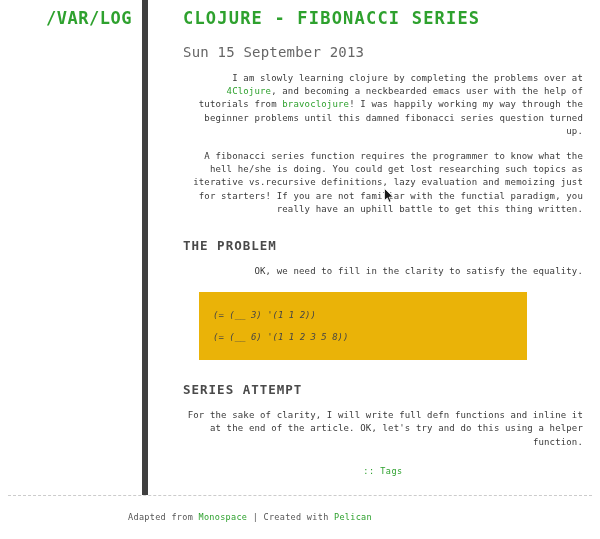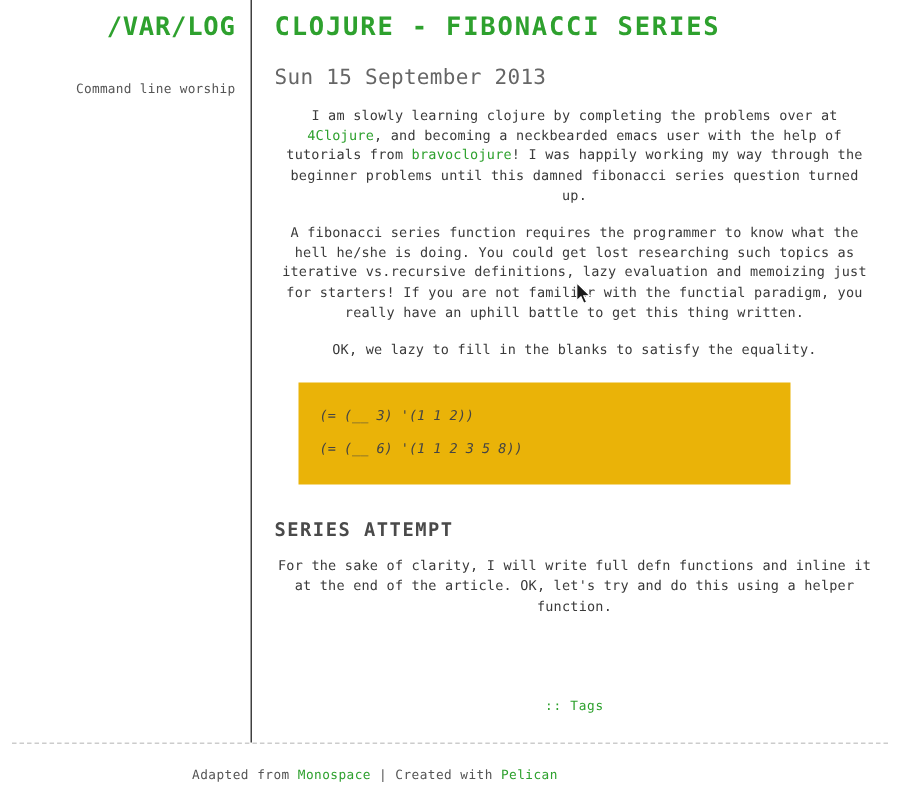--- a/index.html
+++ b/index.html
@@ -18,24 +18,24 @@
     position: relative;
     width: 600px;
     height: 539px;
     box-sizing: border-box;
   }
   
   .sidebar {
     position: absolute;
     left: 0;
     top: 0;
-    width: 168px;
+    width: 148px;
     height: 495px;
     box-sizing: border-box;
-    border-right: 1px solid #404040;
+    border-right: 6px solid #404040;
     padding-top: 8px;
     text-align: right;
     padding-right: 10px;
   }
   .site-title {
     font-family: "DejaVu Sans Mono", monospace;
     font-size: 17px;
     font-weight: bold;
     color: #2ea12e;
     letter-spacing: 0.5px;
@@ -75,21 +75,21 @@
     color: #666666;
     margin-top: 14px;
     letter-spacing: 0.2px;
   }
   p.body-text {
     font-size: 9px;
     line-height: 13.2px;
     color: #3a3a3a;
     margin: 12px 0 0 0;
     letter-spacing: 0.15px;
-    text-align: center;
+    text-align: right;
   }
   p.body-text a, .inline-link {
     color: #2ea12e;
     text-decoration: none;
   }
   h2.section-title {
     font-family: "DejaVu Sans Mono", monospace;
     font-size: 12.5px;
     font-weight: bold;
     color: #4a4a4a;
@@ -162,32 +162,32 @@
 </style>
 </head>
 <body>
 
 <div class="page">
 
   <aside class="sidebar">
     <div class="site-title">
       <a href="#">/VAR/LOG</a>
     </div>
-    <div class="site-subtitle">Command line worship</div>
   </aside>
 
   <main class="content">
     <h1 class="post-title">CLOJURE - FIBONACCI SERIES</h1>
     <div class="post-date">Sun 15 September 2013</div>
 
     <p class="body-text"><span>I am slowly learning clojure by completing the problems over at </span><a class="inline-link" href="#">4Clojure</a><span>, and becoming a neckbearded emacs user with the help of tutorials from </span><a class="inline-link" href="#">bravoclojure</a><span>! I was happily working my way through the beginner problems until this damned fibonacci series question turned up.</span></p>
 
     <p class="body-text">A fibonacci series function requires the programmer to know what the hell he/she is doing. You could get lost researching such topics as iterative vs.recursive definitions, lazy evaluation and memoizing just for starters! If you are not familiar with the functial paradigm, you really have an uphill battle to get this thing written.</p>
 
-    <p class="body-text">OK, we lazy to fill in the blanks to satisfy the equality.</p>
+    <h2 class="section-title">THE PROBLEM</h2>
+    <p class="body-text">OK, we need to fill in the clarity to satisfy the equality.</p>
 
     <div class="code-block">
       <div class="code-line">(= (__ 3) '(1 1 2))</div>
       <div class="code-line">(= (__ 6) '(1 1 2 3 5 8))</div>
     </div>
 
 
     <h2 class="section-title">SERIES ATTEMPT</h2>
     <p class="body-text">For the sake of clarity, I will write full defn functions and inline it at the end of the article. OK, let's try and do this using a helper function.</p>
   </main>

